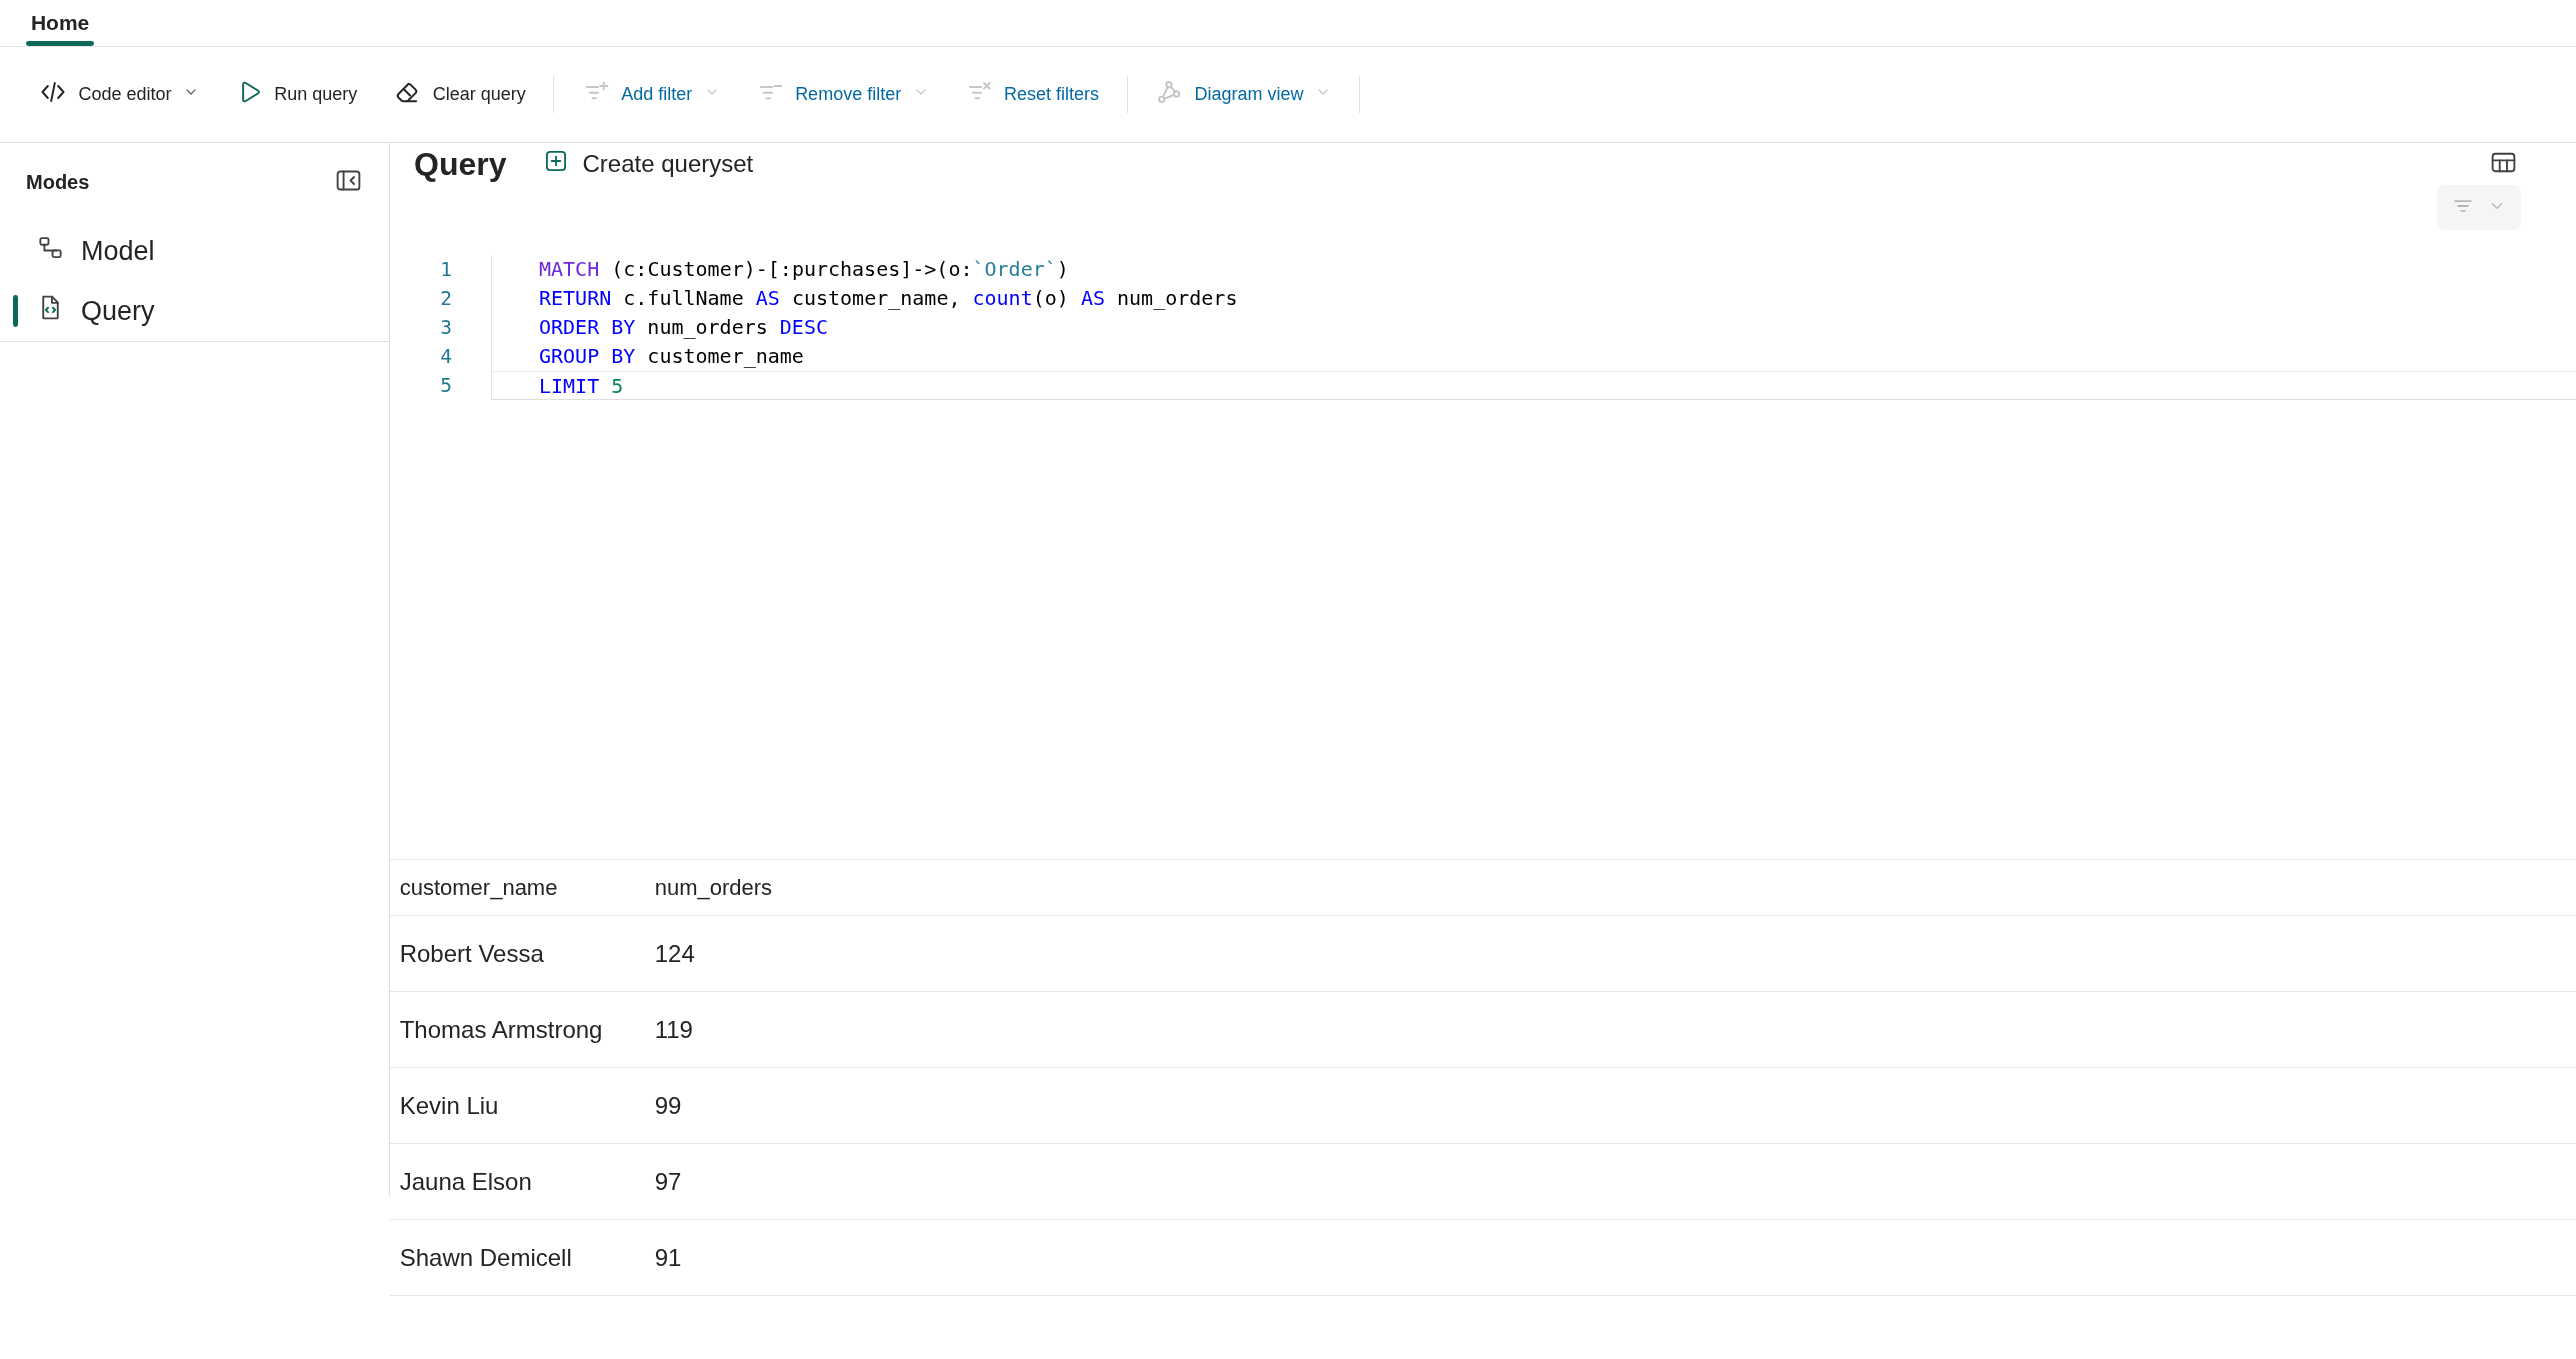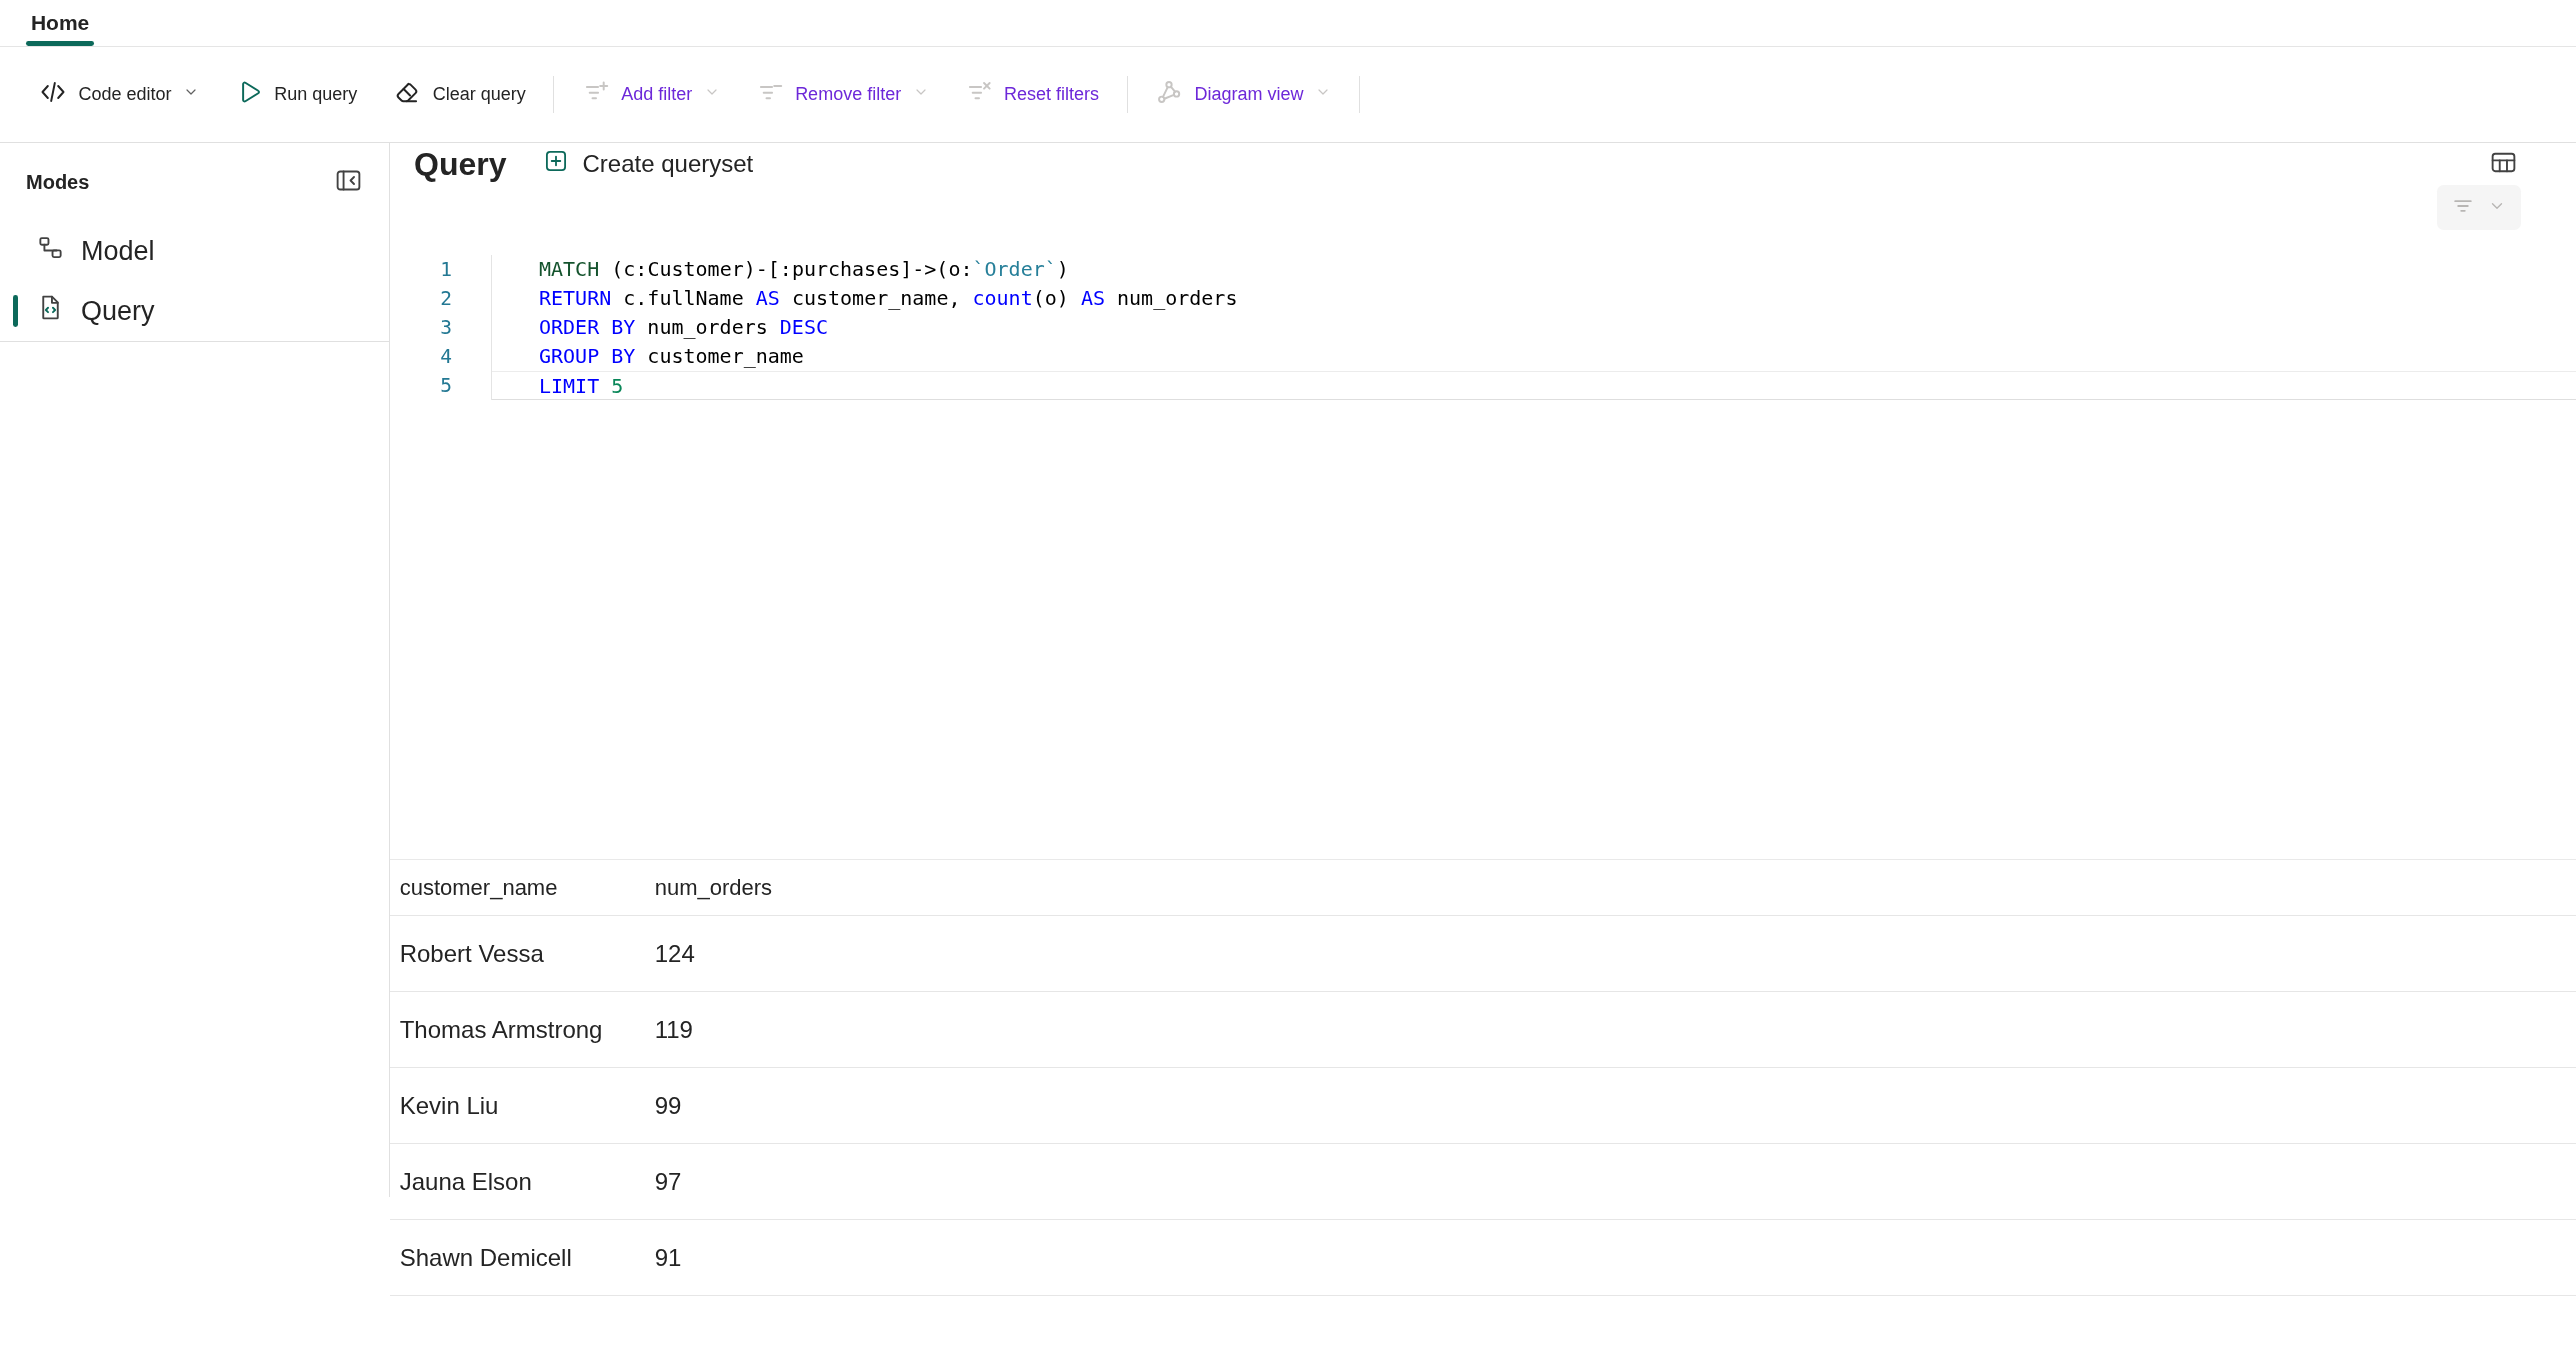--- a/index.html
+++ b/index.html
@@ -9,21 +9,21 @@
 
   
   .tabbar { height: 47px; border-bottom: 0.8px solid #e5e5e5; display: flex; align-items: center; padding-left: 26px; flex: none; }
   .tab { position: relative; height: 100%; display: flex; align-items: center; padding: 0 4.9px; font-size: 21px; font-weight: 600; cursor: pointer; }
   .tab-underline { position: absolute; left: 0; right: 0; bottom: 0; height: 4.9px; border-radius: 2.4px; background: var(--accent); }
 
   
   .ribbon { height: 96px; border-bottom: 0.8px solid #e0e0e0; display: flex; align-items: center; padding-left: 21px; flex: none; }
   .rbtn { display: flex; align-items: center; gap: 11.4px; padding: 0 18px; height: 67px; border-radius: 6.5px; font-size: 18px; color: #242424; cursor: pointer; white-space: nowrap; }
   .rbtn svg { flex: none; }
-  .rbtn.disabled { color: #6d28d9; cursor: default; }
+  .rbtn.disabled { color: #0369a1; cursor: default; }
   .rsep { width: 0.8px; height: 37px; background: #e0e0e0; margin: 0 9.7px; flex: none; }
 
   
   .body { flex: 1; display: flex; min-height: 0; }
 
   
   .sidebar { width: 390px; border-right: 0.8px solid #e0e0e0; flex: none; }
   .sidebar-header { height: 78px; display: flex; align-items: center; justify-content: space-between; padding: 0 19.5px 0 26px; }
   .sidebar-title { font-size: 20px; font-weight: 600; }
   .iconbtn { width: 42px; height: 42px; display: flex; align-items: center; justify-content: center; border-radius: 6.5px; cursor: pointer; background: transparent; border: none; }
@@ -270,21 +270,21 @@
 
       <div class="editor">
         <div class="gutter">
             <div>1</div>
             <div>2</div>
             <div>3</div>
             <div>4</div>
             <div>5</div>
           </div>
         <div class="code">
-            <div class="code-line"><span style="color: #14532d;">MATCH</span><span style="color: rgb(0, 0, 0);"> (c:Customer)-[:purchases]-&gt;(o:</span><span style="color: rgb(38, 127, 153); text-align: right;">`Order`</span><span style="color: rgb(0, 0, 0);">)</span></div>
+            <div class="code-line"><span style="color: #6d28d9;">MATCH</span><span style="color: rgb(0, 0, 0);"> (c:Customer)-[:purchases]-&gt;(o:</span><span style="color: rgb(38, 127, 153); text-align: right;">`Order`</span><span style="color: rgb(0, 0, 0);">)</span></div>
             <div class="code-line"><span style="color: rgb(0, 0, 255);">RETURN</span><span style="color: rgb(0, 0, 0);"> c.fullName </span><span style="color: rgb(0, 0, 255);">AS</span><span style="color: rgb(0, 0, 0);"> customer_name, </span><span style="color: rgb(0, 0, 255);">count</span><span style="color: rgb(0, 0, 0);">(o) </span><span style="color: rgb(0, 0, 255);">AS</span><span style="color: rgb(0, 0, 0);"> num_orders</span></div>
             <div class="code-line"><span style="color: rgb(0, 0, 255);">ORDER BY</span><span style="color: rgb(0, 0, 0);"> num_orders </span><span style="color: rgb(0, 0, 255);">DESC</span></div>
             <div class="code-line"><span style="color: rgb(0, 0, 255);">GROUP BY</span><span style="color: rgb(0, 0, 0);"> customer_name</span></div>
             <div class="code-line current"><span style="color: rgb(0, 0, 255);">LIMIT</span><span style="color: rgb(0, 0, 0);"> </span><span style="color: rgb(9, 134, 88);">5</span></div>
           </div>
       </div>
 
       <div class="flex-spacer"></div>
 
       <div class="results">

